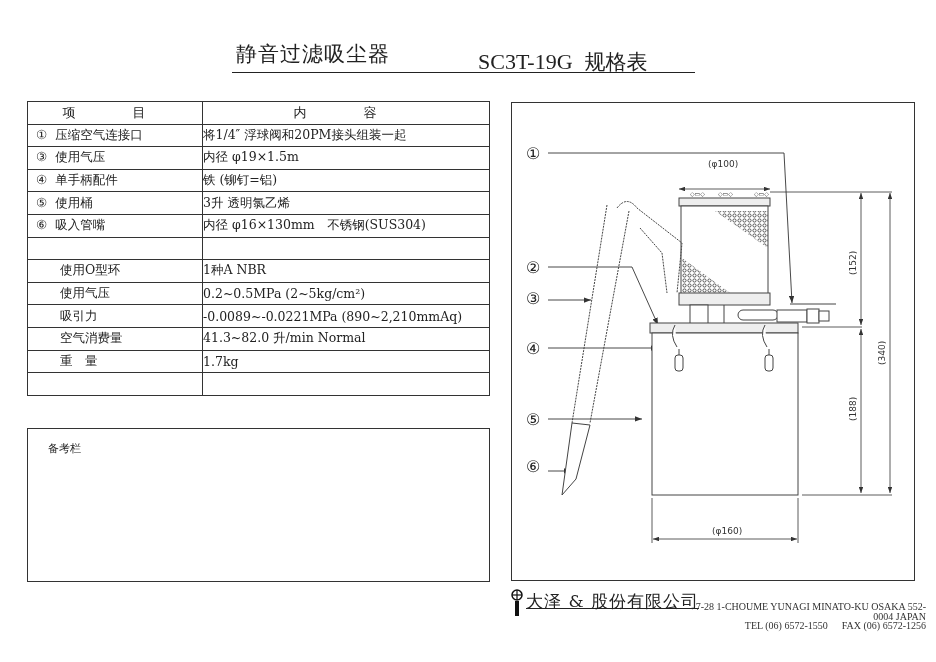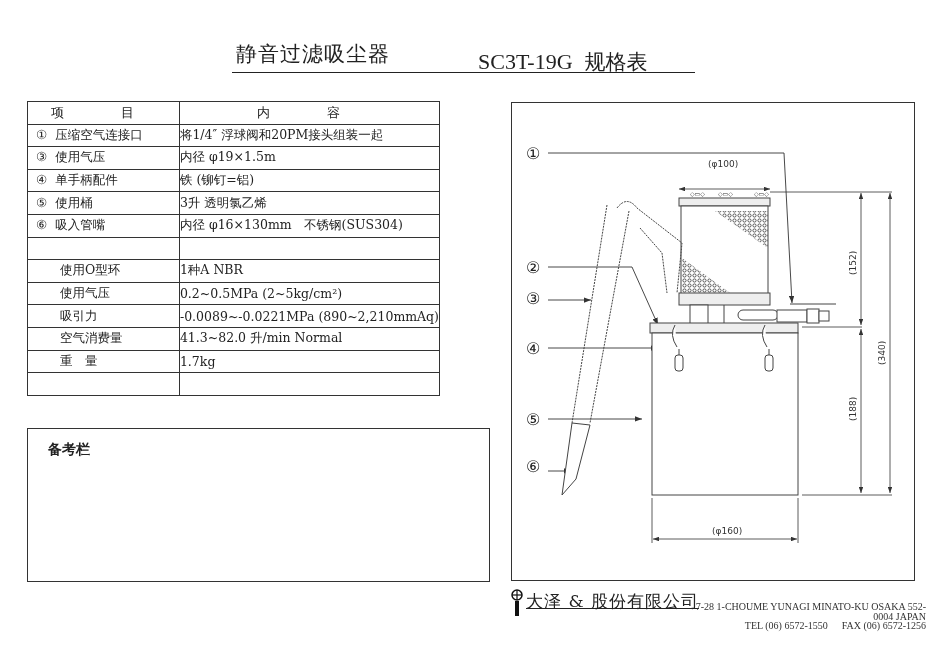--- a/index.html
+++ b/index.html
@@ -4,33 +4,33 @@
 <style>
   html, body { margin: 0; padding: 0; background: #ffffff; }
   body { width: 936px; height: 662px; position: relative; overflow: hidden;
          font-family: "DejaVu Serif", "Liberation Serif", serif; color: #222; }
   .title-wrap { position: absolute; left: 232px; top: 38px; width: 463px; height: 34px;
                 border-bottom: 1.5px solid #222; }
   .title-left { position: absolute; left: 4px; top: 2px; font-size: 21px; letter-spacing: 1px; }
   .title-right { position: absolute; left: 246px; top: 2px; font-size: 21px; margin-top: 8px; }
   .title-right .model { font-family: "Liberation Serif", serif; font-size: 22px; margin-right: 12px; }
 
-  table.spec { position: absolute; left: 27px; top: 101px; width: 413px;
+  table.spec { position: absolute; left: 27px; top: 101px; width: 463px;
                border-collapse: collapse; font-size: 12.5px; }
   table.spec td, table.spec th { border: 1px solid #333; height: 21.6px; padding: 0;
                font-weight: normal; white-space: nowrap; }
   table.spec th { text-align: center; letter-spacing: 22px; font-size: 13px; }
   table.spec td.item { width: 142px; padding-left: 8px; }
   table.spec td.item.plain { padding-left: 32px; }
   table.spec td.val { font-family: "DejaVu Serif", serif; }
   .circ { margin-right: 8px; }
 
   .remarks { position: absolute; left: 27px; top: 428px; width: 461px; height: 152px;
              border: 1.5px solid #333; }
-  .remarks .label { position: absolute; left: 20px; top: 12px; font-size: 14px; font-weight: bold; }
+  .remarks .label { position: absolute; left: 20px; top: 12px; font-size: 11px; }
 
   .drawing { position: absolute; left: 511px; top: 102px; width: 402px; height: 477px;
              border: 1.5px solid #333; }
   .drawing svg { position: absolute; left: 0; top: 0; }
   .dimtxt { font-family: "DejaVu Sans", sans-serif; font-size: 9px; fill: #333; }
   .callout { font-family: "DejaVu Serif", serif; font-size: 16px; fill: #222; }
 
   .footer { position: absolute; left: 511px; top: 586px; width: 415px; height: 30px; }
   .footer .logo { position: absolute; left: 0; top: 2px; }
   .footer .company { position: absolute; left: 15px; top: 4px; font-size: 17px; letter-spacing: 1px; text-decoration: underline; }

